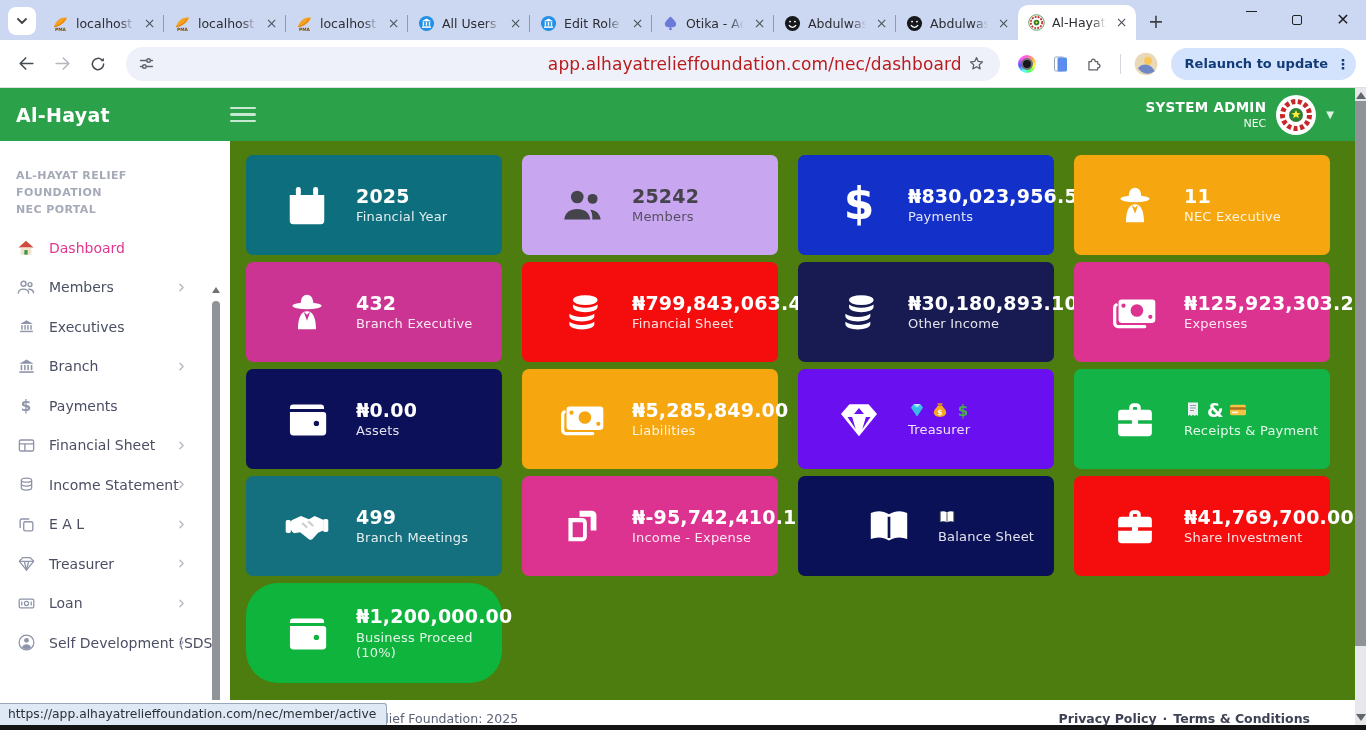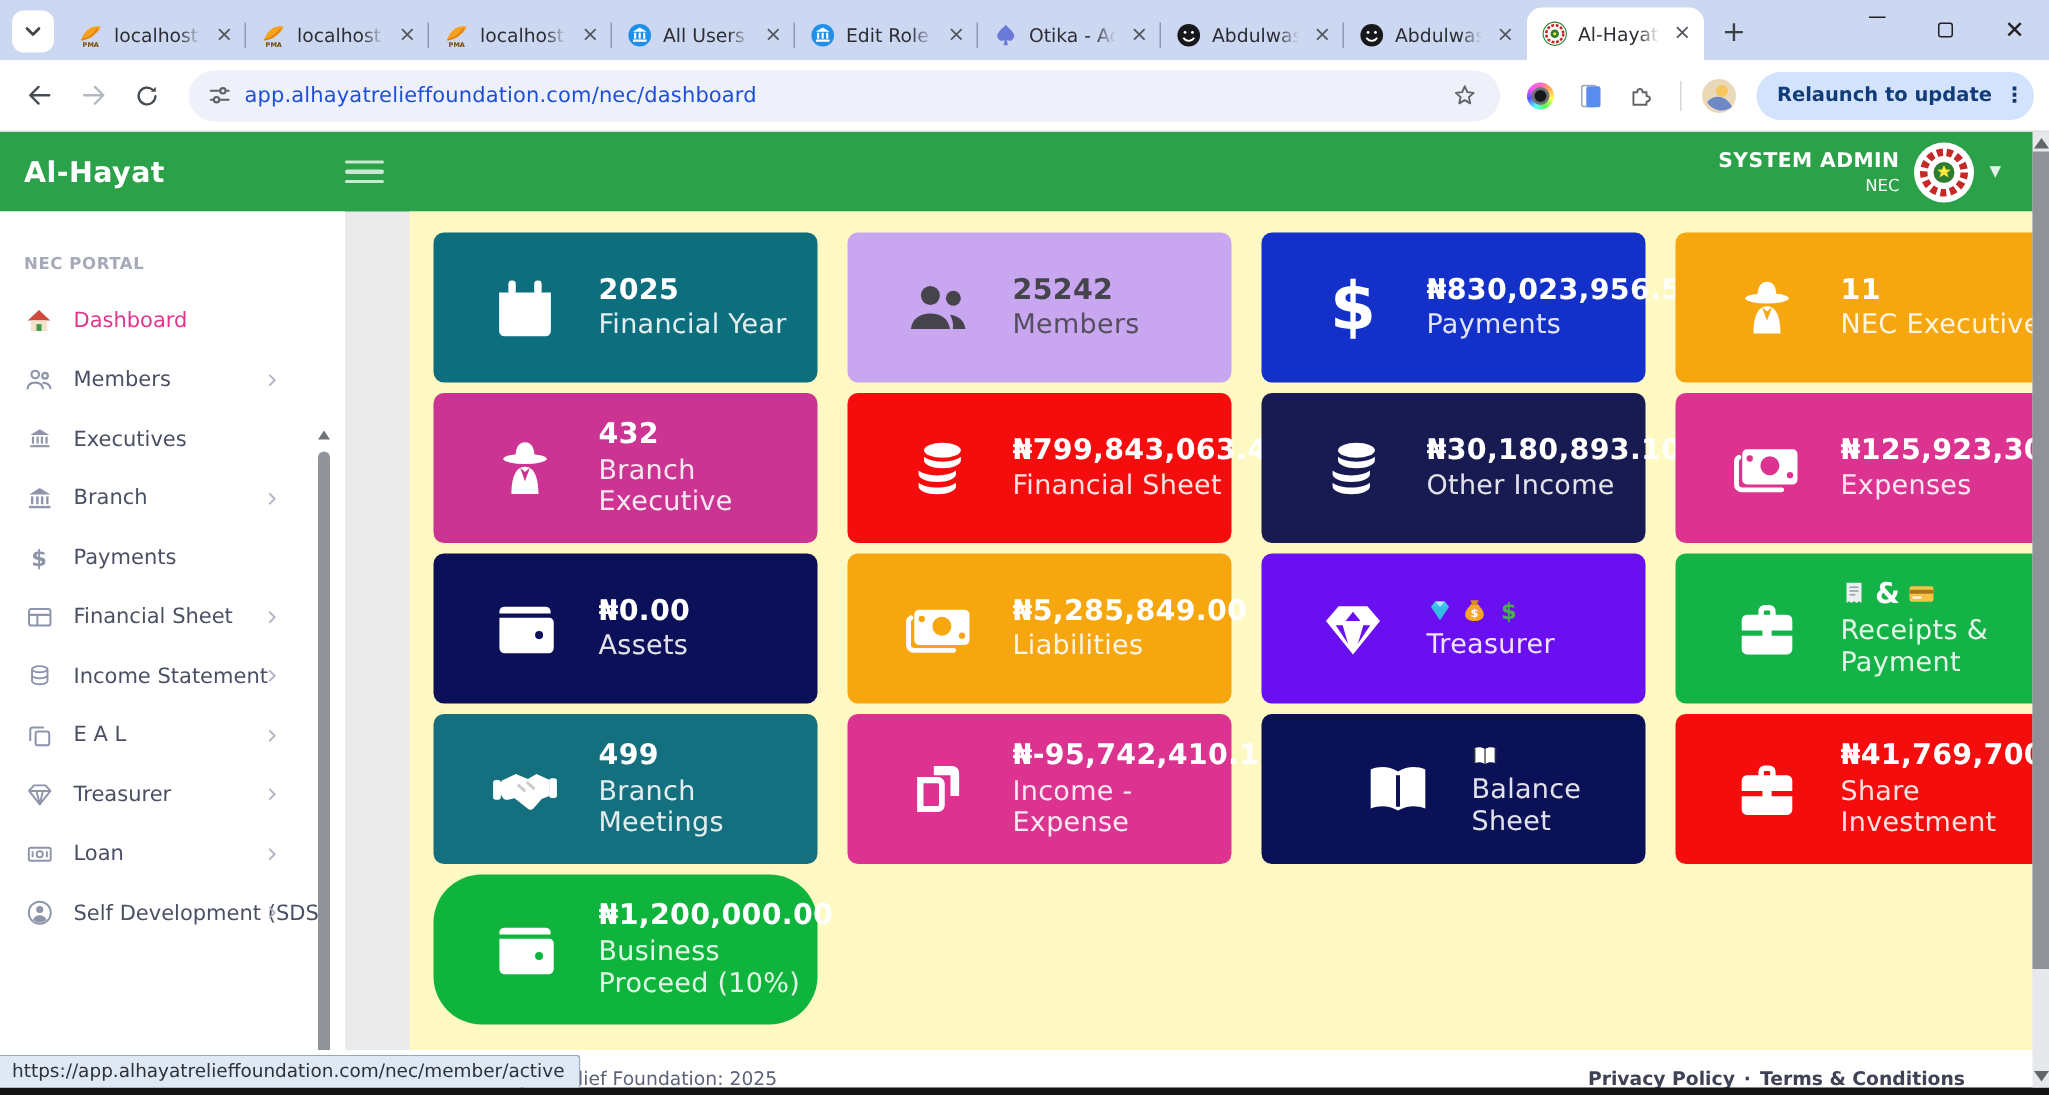--- a/index.html
+++ b/index.html
@@ -21,21 +21,21 @@
   .wc { width:46px; height:40px; display:flex; align-items:center; justify-content:center; color:#202124; }
   .wc .mini { width:11px; border-top:1.4px solid #202124; }
   .wc .maxi { width:10px; height:10px; border:1.4px solid #202124; border-radius:2px; }
   .wc .clx  { font-size:16px; line-height:1; }
 
   
   .toolbar { position:absolute; left:0; top:40px; width:1366px; height:48px; background:#fff; border-bottom:1px solid #dcdfe4; display:flex; align-items:center; padding:0 10px; gap:4px; }
   .navbtn { width:32px; height:32px; display:flex; align-items:center; justify-content:center; color:#454b52; border-radius:50%; }
   .navbtn.dis { color:#b4b8bf; }
   .urlpill { flex:1; height:34px; background:#eef1fa; border-radius:17px; display:flex; align-items:center; padding:0 8px 0 12px; margin:0 8px; color:#5f6368; }
-  .urltext { flex:1; font-size:14px; color:#1d4ed8; margin-left:8px; letter-spacing:.1px; }
+  .urltext { flex:1; font-size:17px; color:#b91c1c; margin-left:8px; letter-spacing:.1px;text-align:right; }
   .toolicon { width:30px; height:30px; display:flex; align-items:center; justify-content:center; color:#5f6368; }
   .lens { width:18px; height:18px; border-radius:50%; background:conic-gradient(#f6c,#fa5,#ff5,#5f5,#5ff,#55f,#f5f,#f6c); display:flex; align-items:center; justify-content:center; }
   .lens i { display:block; width:12px; height:12px; border-radius:50%; background:#17181c; border:2px solid #6f7376; }
   .tooldivider { width:1px; height:20px; background:#d4d7db; margin:0 6px; }
   .relaunch { height:32px; background:#d3e3fd; border-radius:16px; display:flex; align-items:center; padding:0 4px 0 14px; color:#123c77; font-size:13px; font-weight:bold; gap:6px; margin-left:6px; }
   .dots3 { color:#123c77; font-size:14px; letter-spacing:0; width:18px; text-align:center; }
   .dots3::before { content:"⋮"; }
 
   
   .appheader { position:absolute; left:0; top:88px; width:1366px; height:53px; display:flex; align-items:center; }
@@ -55,27 +55,27 @@
   .sbitem { height:39.5px; display:flex; align-items:center; padding-left:16px; color:#4b4f63; font-size:14px; position:relative; }
   .sbitem .sic { width:20px; height:20px; margin-right:13px; color:#8e94a9; flex:0 0 auto; display:flex; align-items:center; justify-content:center; }
   .sbitem .chev { position:absolute; right:42px; color:#b2b6c4; width:13px; height:13px; }
   .sbitem.active { color:#e0368f; }
   .dollarglyph { font-weight:bold; font-size:15px; color:#8e94a9; }
   .sb-scroll { position:absolute; left:212px; top:146px; width:8px; bottom:0; }
   .sb-scroll .up { width:0; height:0; border-left:4px solid transparent; border-right:4px solid transparent; border-bottom:6px solid #6f7276; margin:0 0 8px 0; }
   .sb-thumb { width:8px; height:424px; background:#909398; border-radius:4px; }
 
   
-  .main { position:absolute; left:230px; top:141px; right:11px; bottom:30px; background:#fef9c3; padding:14px 0 0 16px;margin-left:43px; }
+  .main { position:absolute; left:230px; top:141px; right:11px; bottom:30px; background:#4d7c0f; padding:14px 0 0 16px; }
   .grid { display:grid; grid-template-columns:repeat(4,256px); grid-auto-rows:100px; gap:7px 20px; }
   .card { border-radius:7px; display:flex; align-items:center; color:#fff; }
   .cicon { width:46px; height:46px; margin:0 26px 0 38px; flex:0 0 auto; }
   .ctext { display:flex; flex-direction:column; gap:3px; min-width:0; }
   .cval { font-size:19px; font-weight:bold; letter-spacing:.2px; line-height:1.1; white-space:nowrap; display:flex; align-items:center; gap:5px; }
-  .clab { font-size:18px; opacity:.88; letter-spacing:.2px; }
+  .clab { font-size:13px; opacity:.88; letter-spacing:.2px; }
   .mini { width:18px; height:18px; }
 
   
   .footer { position:absolute; left:0; bottom:5px; width:1366px; height:25px; background:#fff; }
   .fcopy { position:absolute; left:312px; bottom:-1px; color:#5e6278; font-size:12.5px; }
   .flinks { position:absolute; right:56px; bottom:-1px; color:#3f4254; font-size:12.5px; font-weight:bold; display:flex; gap:6px; }
   .blackbar { position:absolute; left:0; bottom:0; width:1366px; height:5px; background:#141414; }
   .statustip { position:absolute; left:0; bottom:5px; height:22px; background:#dfe8f5; border:1px solid #9aa8bc; border-left:none; border-bottom:none; border-radius:0 3px 0 0; padding:3px 10px 0 8px; font-size:12.3px; color:#2d3138; z-index:5; white-space:nowrap; }
 
   
@@ -468,20 +468,21 @@
           <svg width="40" height="40">
             <use href="#f-emblem"></use>
           </svg>
         </div>
       <div class="hcaret">▼</div>
     </div>
   </div>
 
   <div class="sidebar">
     <div class="sbtitle">
+      <div>AL-HAYAT RELIEF FOUNDATION</div>
       <div>NEC PORTAL</div>
     </div>
     <div class="sbitem active">
         <span class="sic">
           <svg width="20" height="20">
             <use href="#s-home"></use>
           </svg>
         </span>
         <span>Dashboard</span>
       </div>

